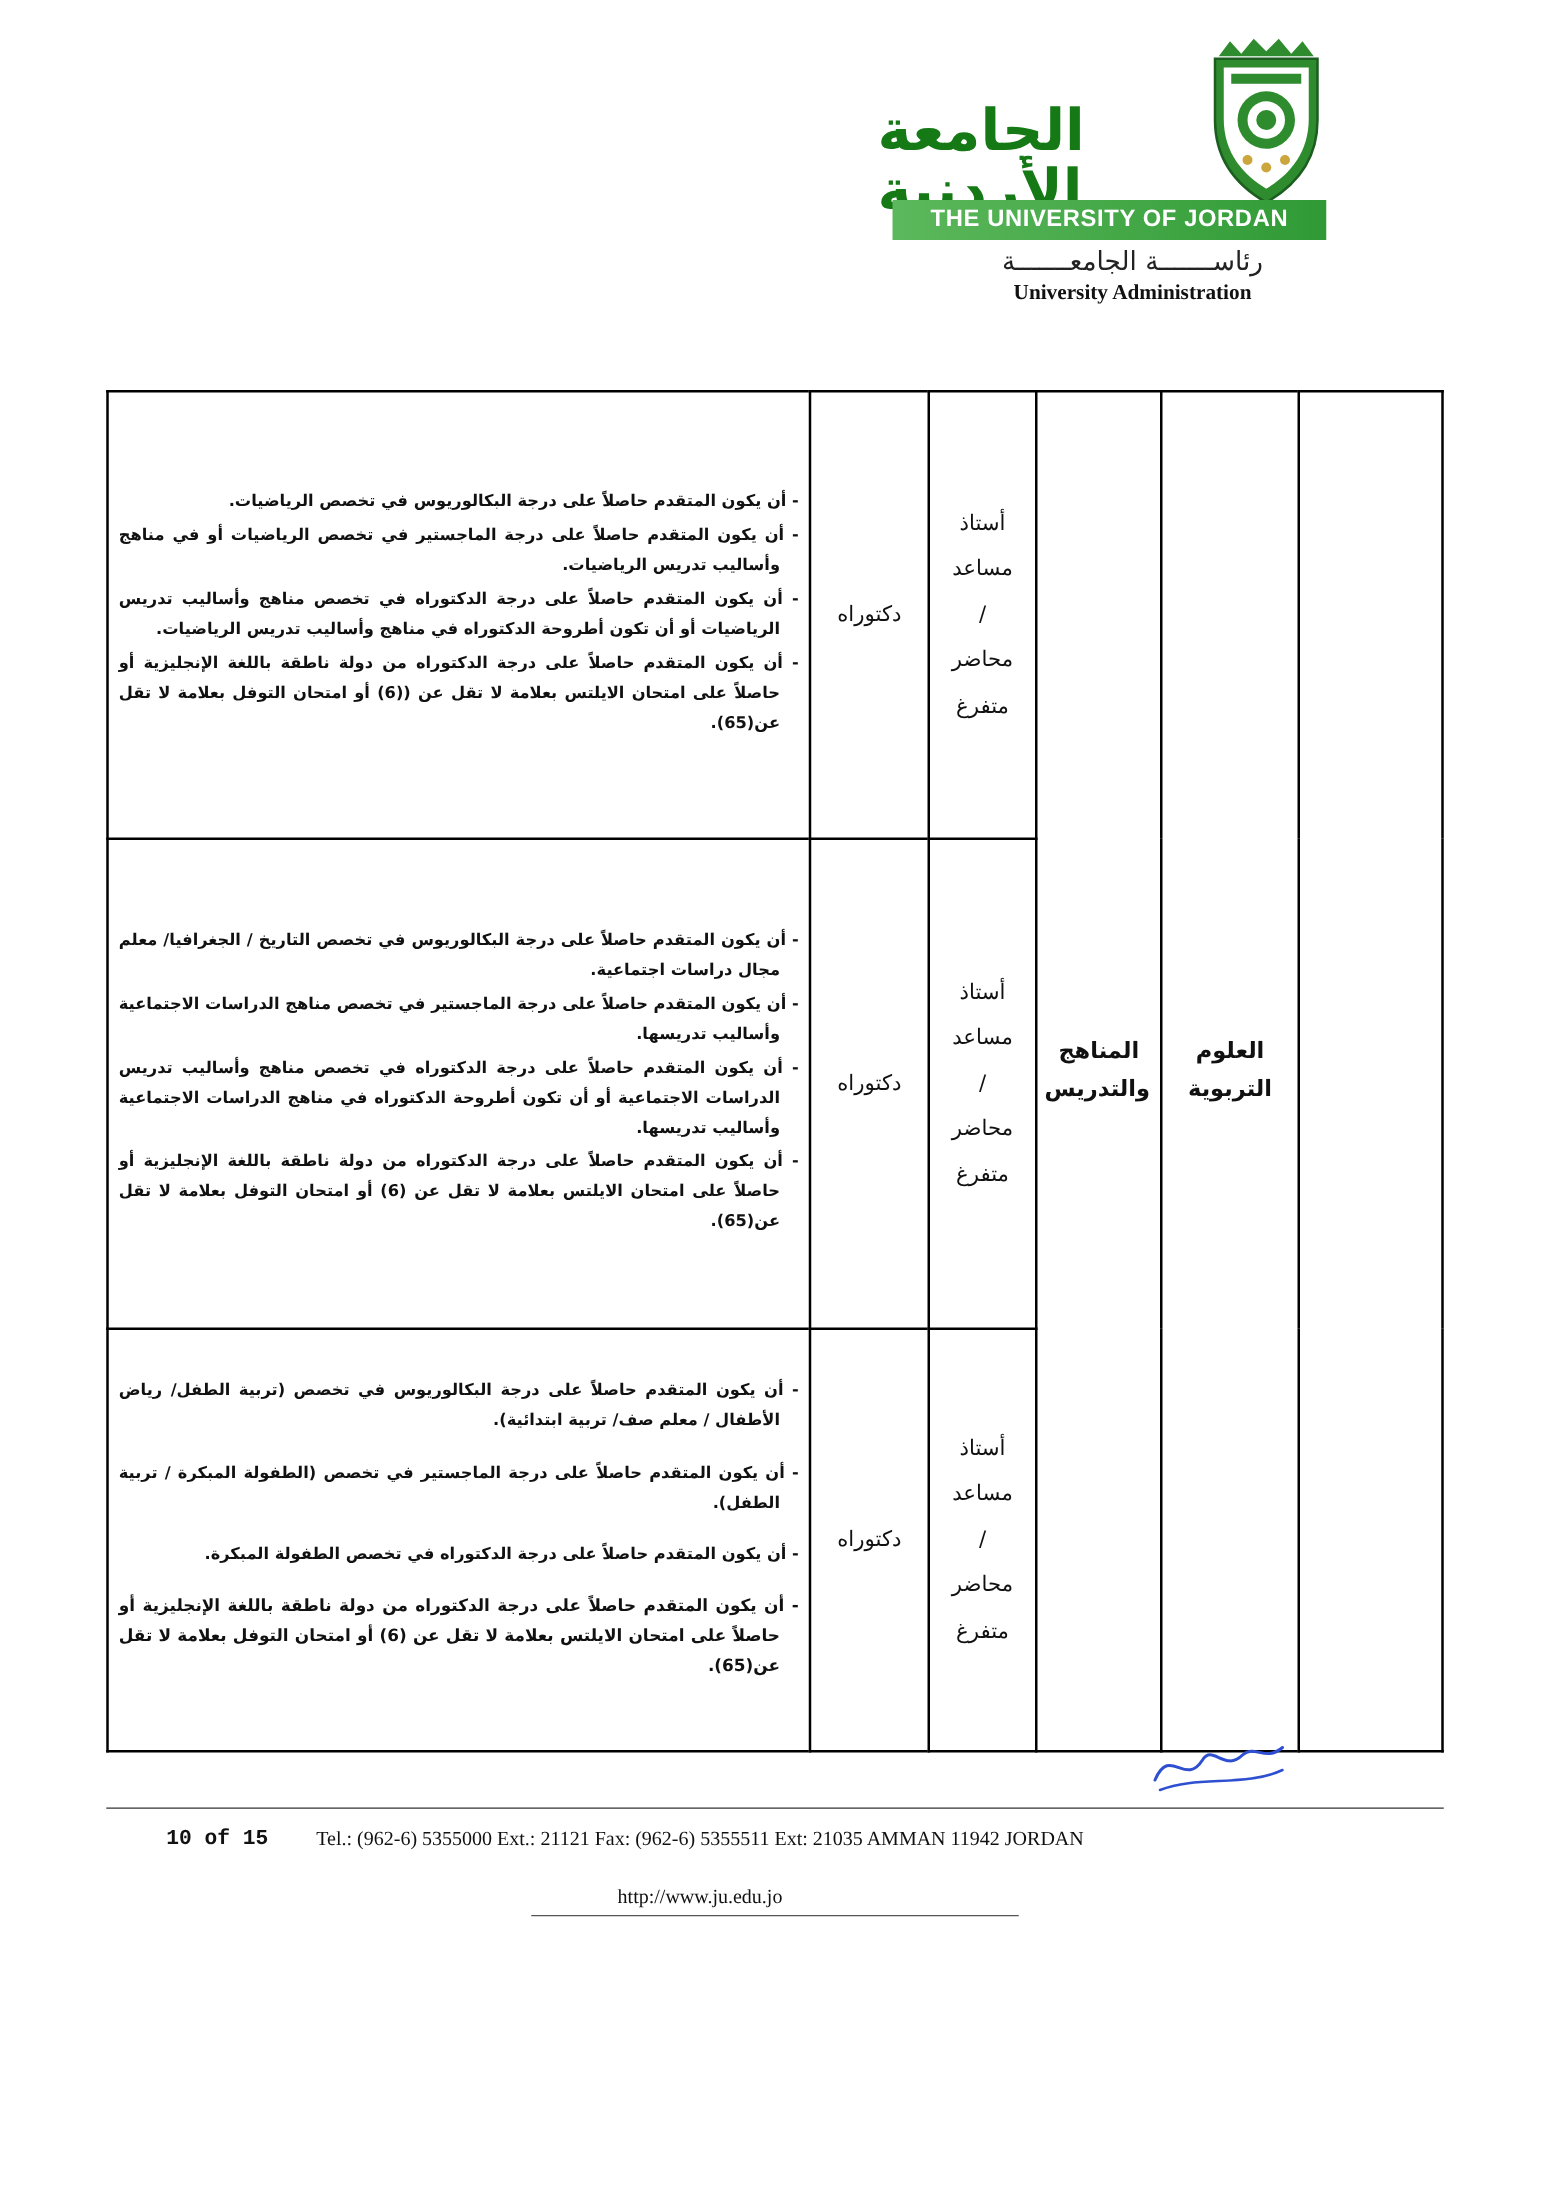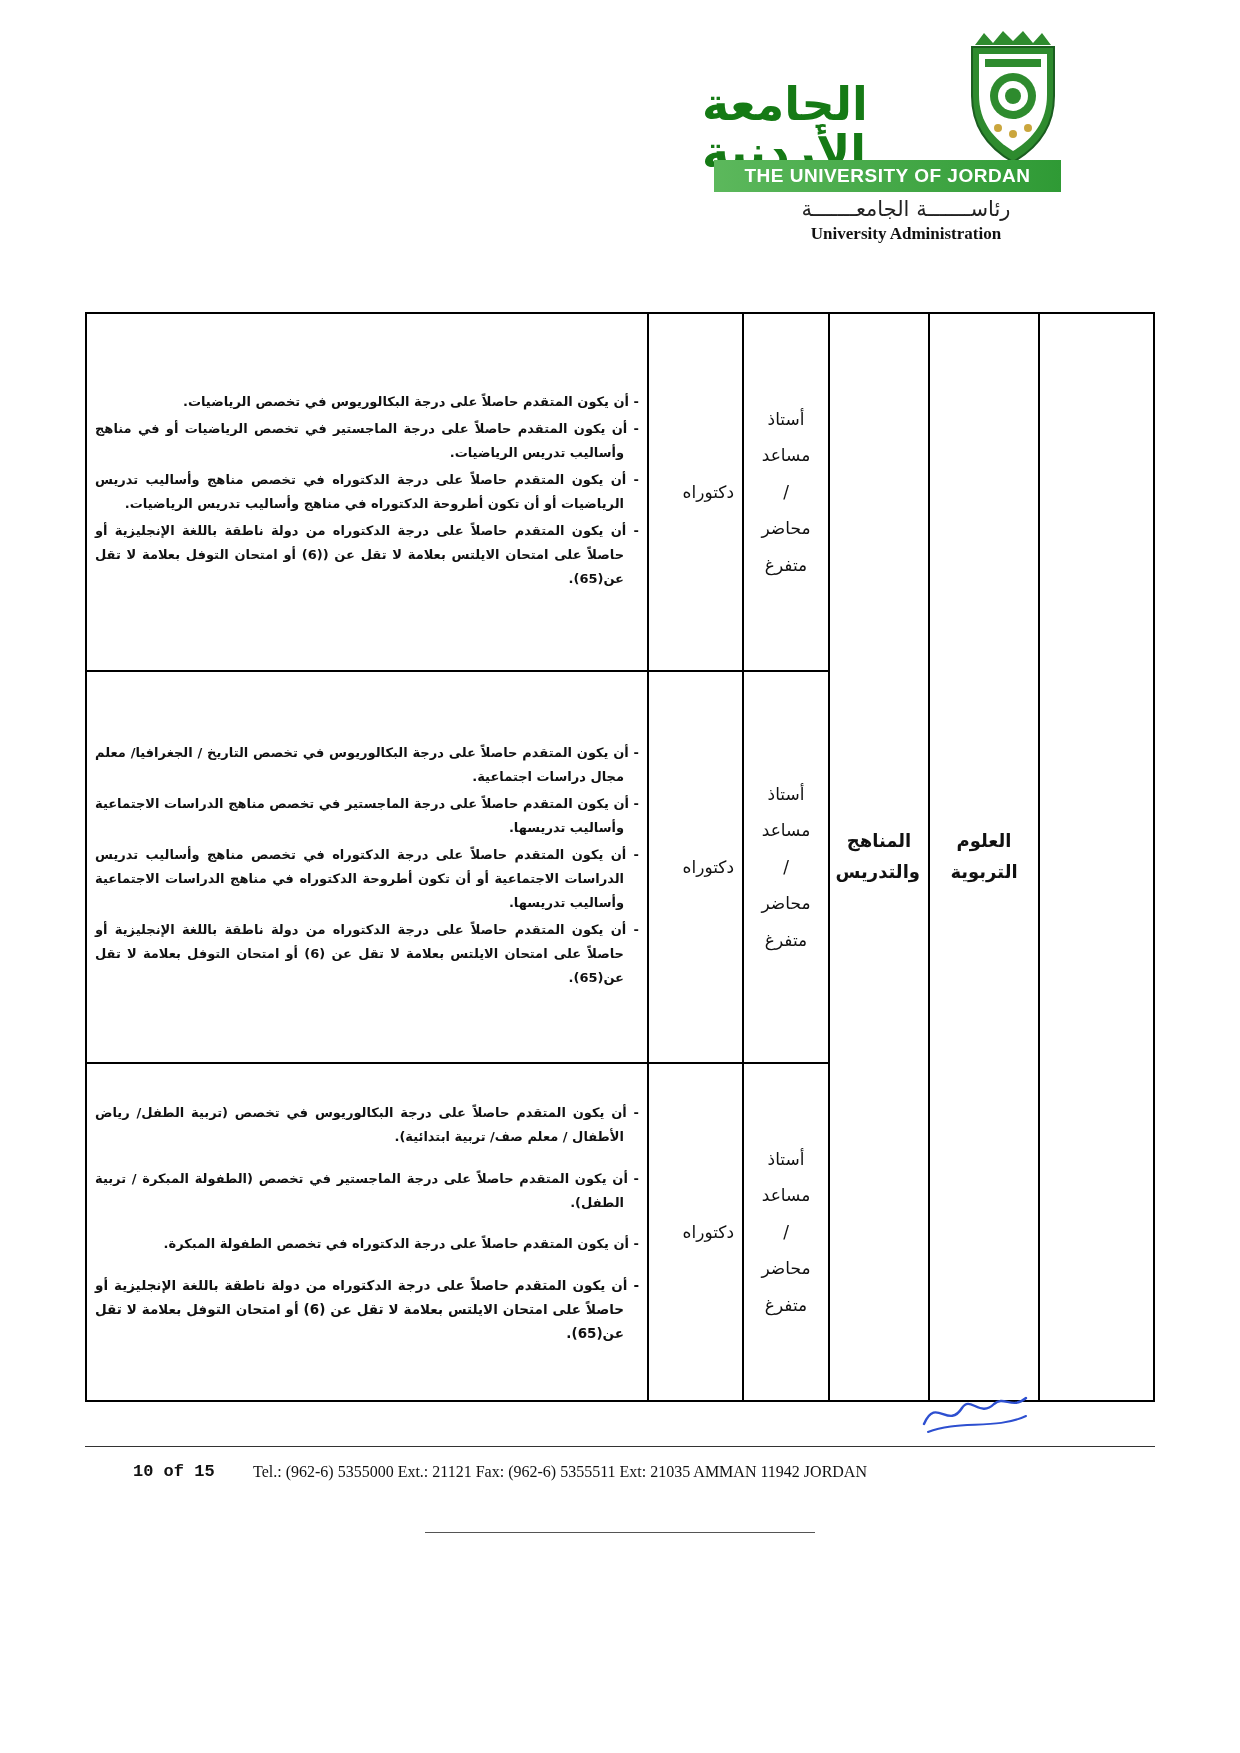--- a/index.html
+++ b/index.html
@@ -60,21 +60,21 @@
   tr.r2 { height:392px; }
   tr.r3 { height:338px; }
   td.serial-cell { background:#fff; }
   td.faculty-cell, td.dept-cell {
     text-align:center; font-weight:bold; font-size:18px; line-height:1.7;
   }
   td.rank-cell {
     text-align:center; font-size:17px; line-height:2.15;
     white-space:pre-line;
   }
-  td.degree-cell { text-align:right; font-size:17px; }
+  td.degree-cell { text-align:center; font-size:17px; }
   td.req-cell { vertical-align:top; padding:8px 10px 6px 8px; }
   p.req {
     margin:0 0 3px 0;
     font-weight:bold; font-size:13px; line-height:1.85;
     text-align:justify;
     padding-right:15px; text-indent:-15px;
     direction:rtl;
   }
   tr.r3 p.req { margin-bottom:17px; }
   p.req.small { font-size:13.5px; line-height:1.8; margin-bottom:0; }
@@ -200,15 +200,16 @@
 
   <svg class="signature-svg" width="115" height="58" viewBox="0 0 115 58">
     <path d="M6 38 C18 10 30 44 44 22 C52 9 62 32 76 18 C86 9 94 24 108 12" fill="none" stroke="#2d4fd0" stroke-width="2.4" stroke-linecap="round"></path>
     <path d="M10 46 C40 34 78 44 108 30" fill="none" stroke="#2d4fd0" stroke-width="2" stroke-linecap="round"></path>
   </svg>
 
   <div class="footer-rule"></div>
 
   <div class="page-label">10 of 15</div>
   <div class="contact-en">Tel.: (962-6) 5355000   Ext.: 21121   Fax: (962-6) 5355511   Ext: 21035    AMMAN 11942 JORDAN</div>
+  <div class="url-line">http://www.ju.edu.jo</div>
   <div class="url-rule"></div>
 
 </div>
 
 </body></html>

